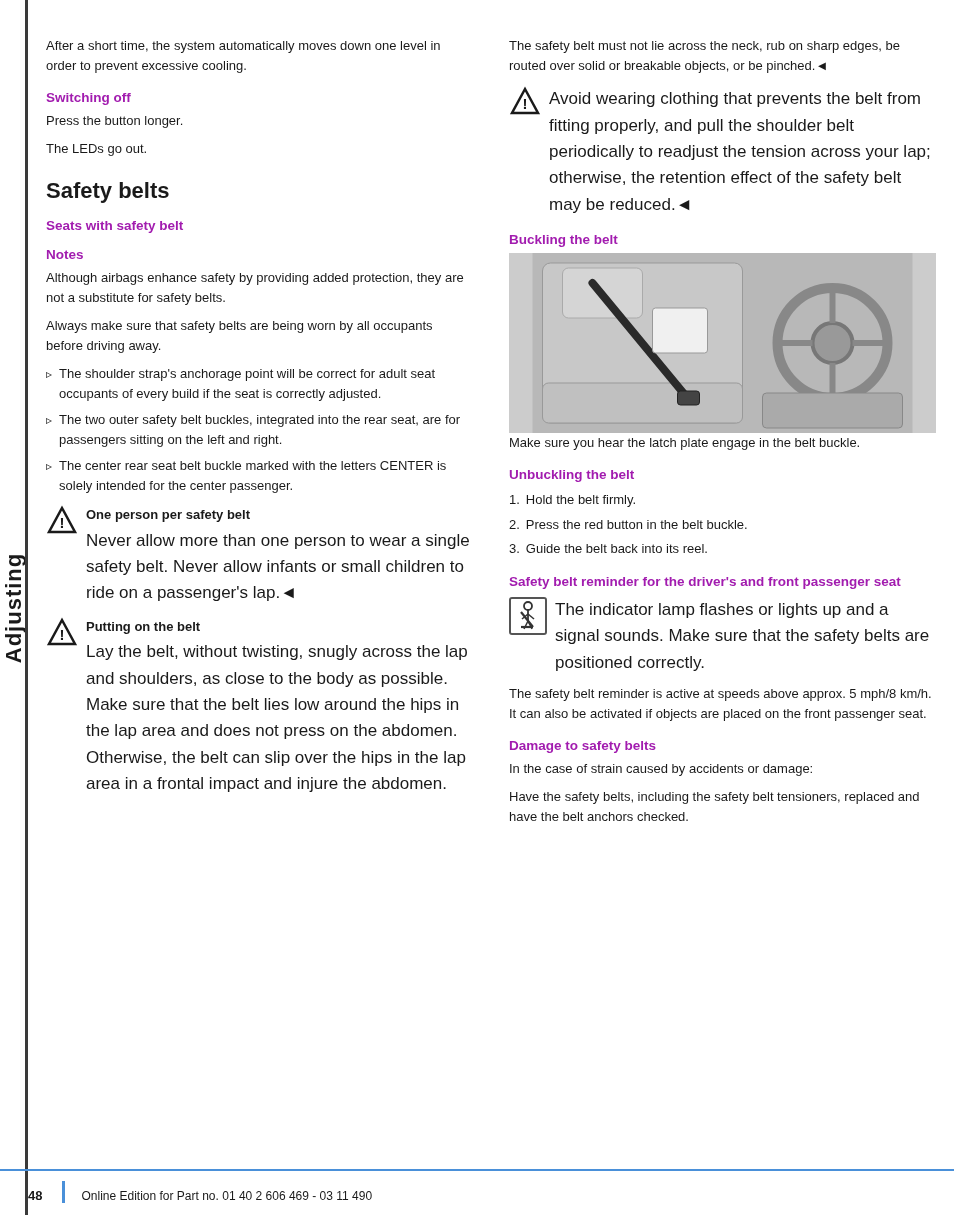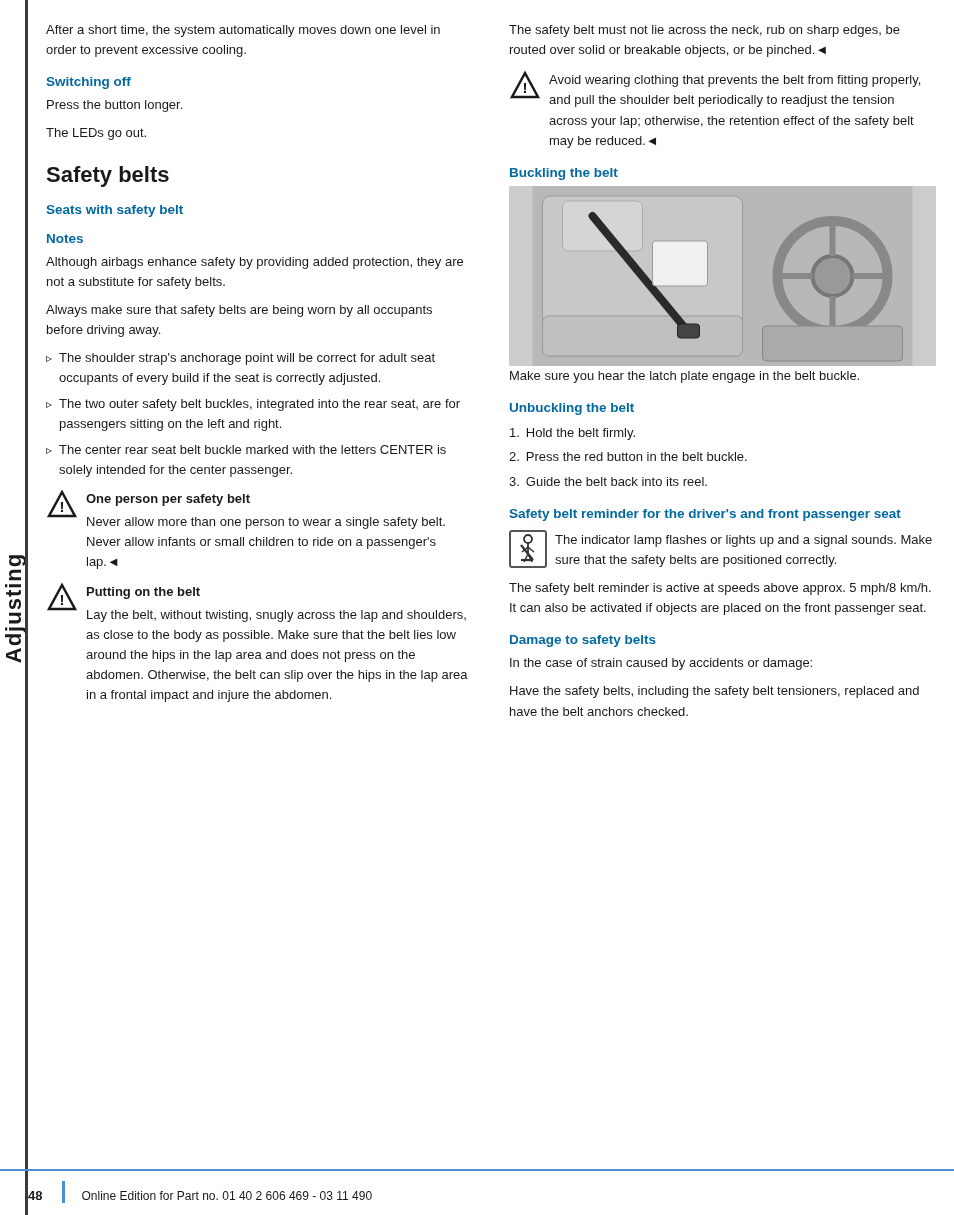--- a/index.html
+++ b/index.html
@@ -41,42 +41,42 @@
       right: 0;
       top: 0;
       bottom: 0;
       width: 3px;
       background: #3a3a3a;
     }
     
     .content {
       flex: 1;
       display: flex;
-      padding: 20px 0 20px 0;
+      padding: 36px 0 20px 0;
     }
     .left-col {
       width: 50%;
       padding: 0 18px 0 18px;
       border-right: none;
     }
     .right-col {
       width: 50%;
       padding: 0 18px 0 18px;
     }
     h2.section-title {
       font-size: 22px;
       font-weight: bold;
       color: #1a1a1a;
       margin-bottom: 14px;
       margin-top: 18px;
     }
     h3.sub-title {
       font-size: 13.5px;
       font-weight: bold;
-      color: #0369a1;
+      color: #a21caf;
       margin-bottom: 6px;
       margin-top: 14px;
     }
     p.body-text {
       font-size: 13px;
       line-height: 1.55;
       margin-bottom: 8px;
       color: #1a1a1a;
     }
     .bullet-list {
@@ -116,21 +116,21 @@
     .warning-text {
       font-size: 13px;
       line-height: 1.5;
     }
     .warning-title {
       font-weight: bold;
       font-size: 13px;
       margin-bottom: 3px;
     }
     .warn-body {
-      font-size: 13px;
+      font-size: 17px;
       line-height: 1.55;
     }
     
     .belt-image {
       width: 100%;
       height: 180px;
       background: #ccc;
       position: relative;
     }
     .numbered-list {

